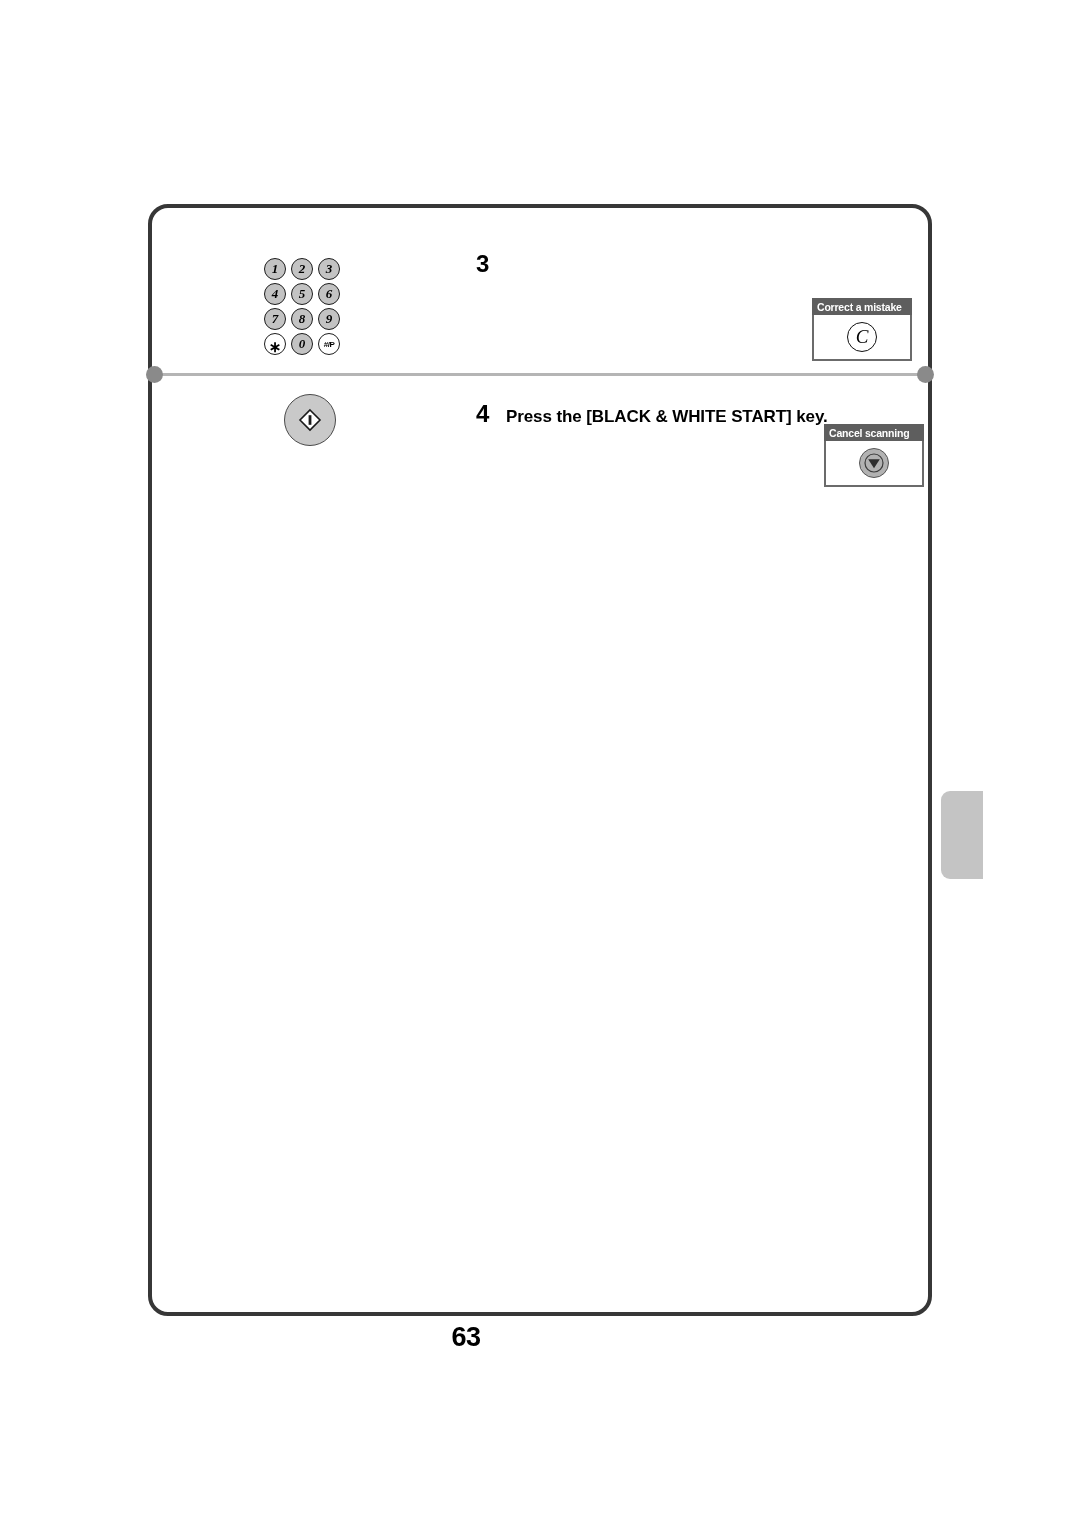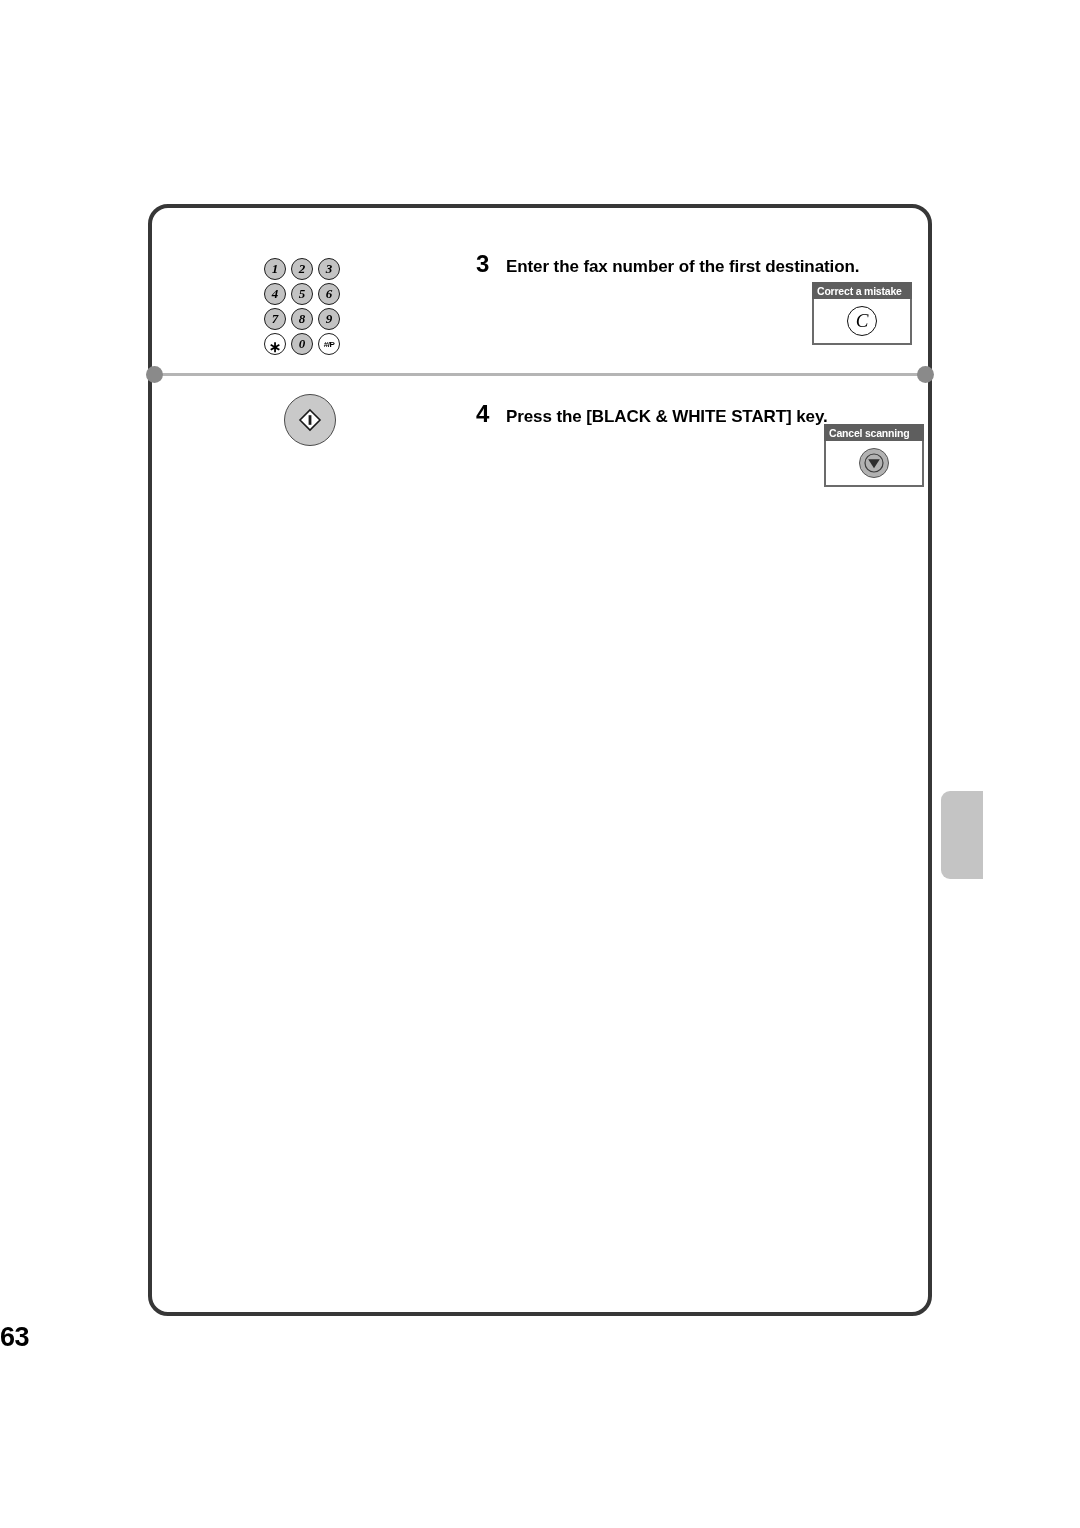--- a/index.html
+++ b/index.html
@@ -169,21 +169,21 @@
   .callout-body {
     border: 2px solid #6b6b6b;
     border-top: none;
     background: #ffffff;
     height: 46px;
     display: flex;
     align-items: center;
     justify-content: center;
     box-sizing: border-box;
   }
-  #callout-correct { left: 660px; top: 56px; }
+  #callout-correct { left: 660px; top: 72px; }
   #callout-cancel  { left: 660px; top: 48px; margin-left: 12px; }
 
   .clear-c {
     width: 30px;
     height: 30px;
     border-radius: 50%;
     border: 1.4px solid #111;
     display: flex;
     align-items: center;
     justify-content: center;
@@ -216,21 +216,21 @@
     background: #c4c4c4;
     border-radius: 9px 0 0 9px;
   }
 
   
   #page-number {
     position: absolute;
     left: 0;
     top: 1322px;
     width: 932px;
-    text-align: left;
+    text-align: center;
     font-size: 27px;
     font-weight: bold;
     color: #000;
     font-family: "Liberation Sans", sans-serif;
     letter-spacing: -0.5px;
   }
 </style>
 </head>
 <body>
 
@@ -261,21 +261,20 @@
       <div class="keypad-row">
         <div class="key light asterisk">∗</div>
         <div class="key">0</div>
         <div class="key light small-label">#/P</div>
       </div>
 
     </div>
 
     <div class="step-head">
       <span class="step-num">3</span>
-      <span class="step-text">Enter the fax number of the first destination.</span>
     </div>
 
     <div class="callout" id="callout-correct">
       <div class="callout-title">Correct a mistake</div>
       <div class="callout-body">
         <div class="clear-c">C</div>
       </div>
     </div>
 
   </div>

